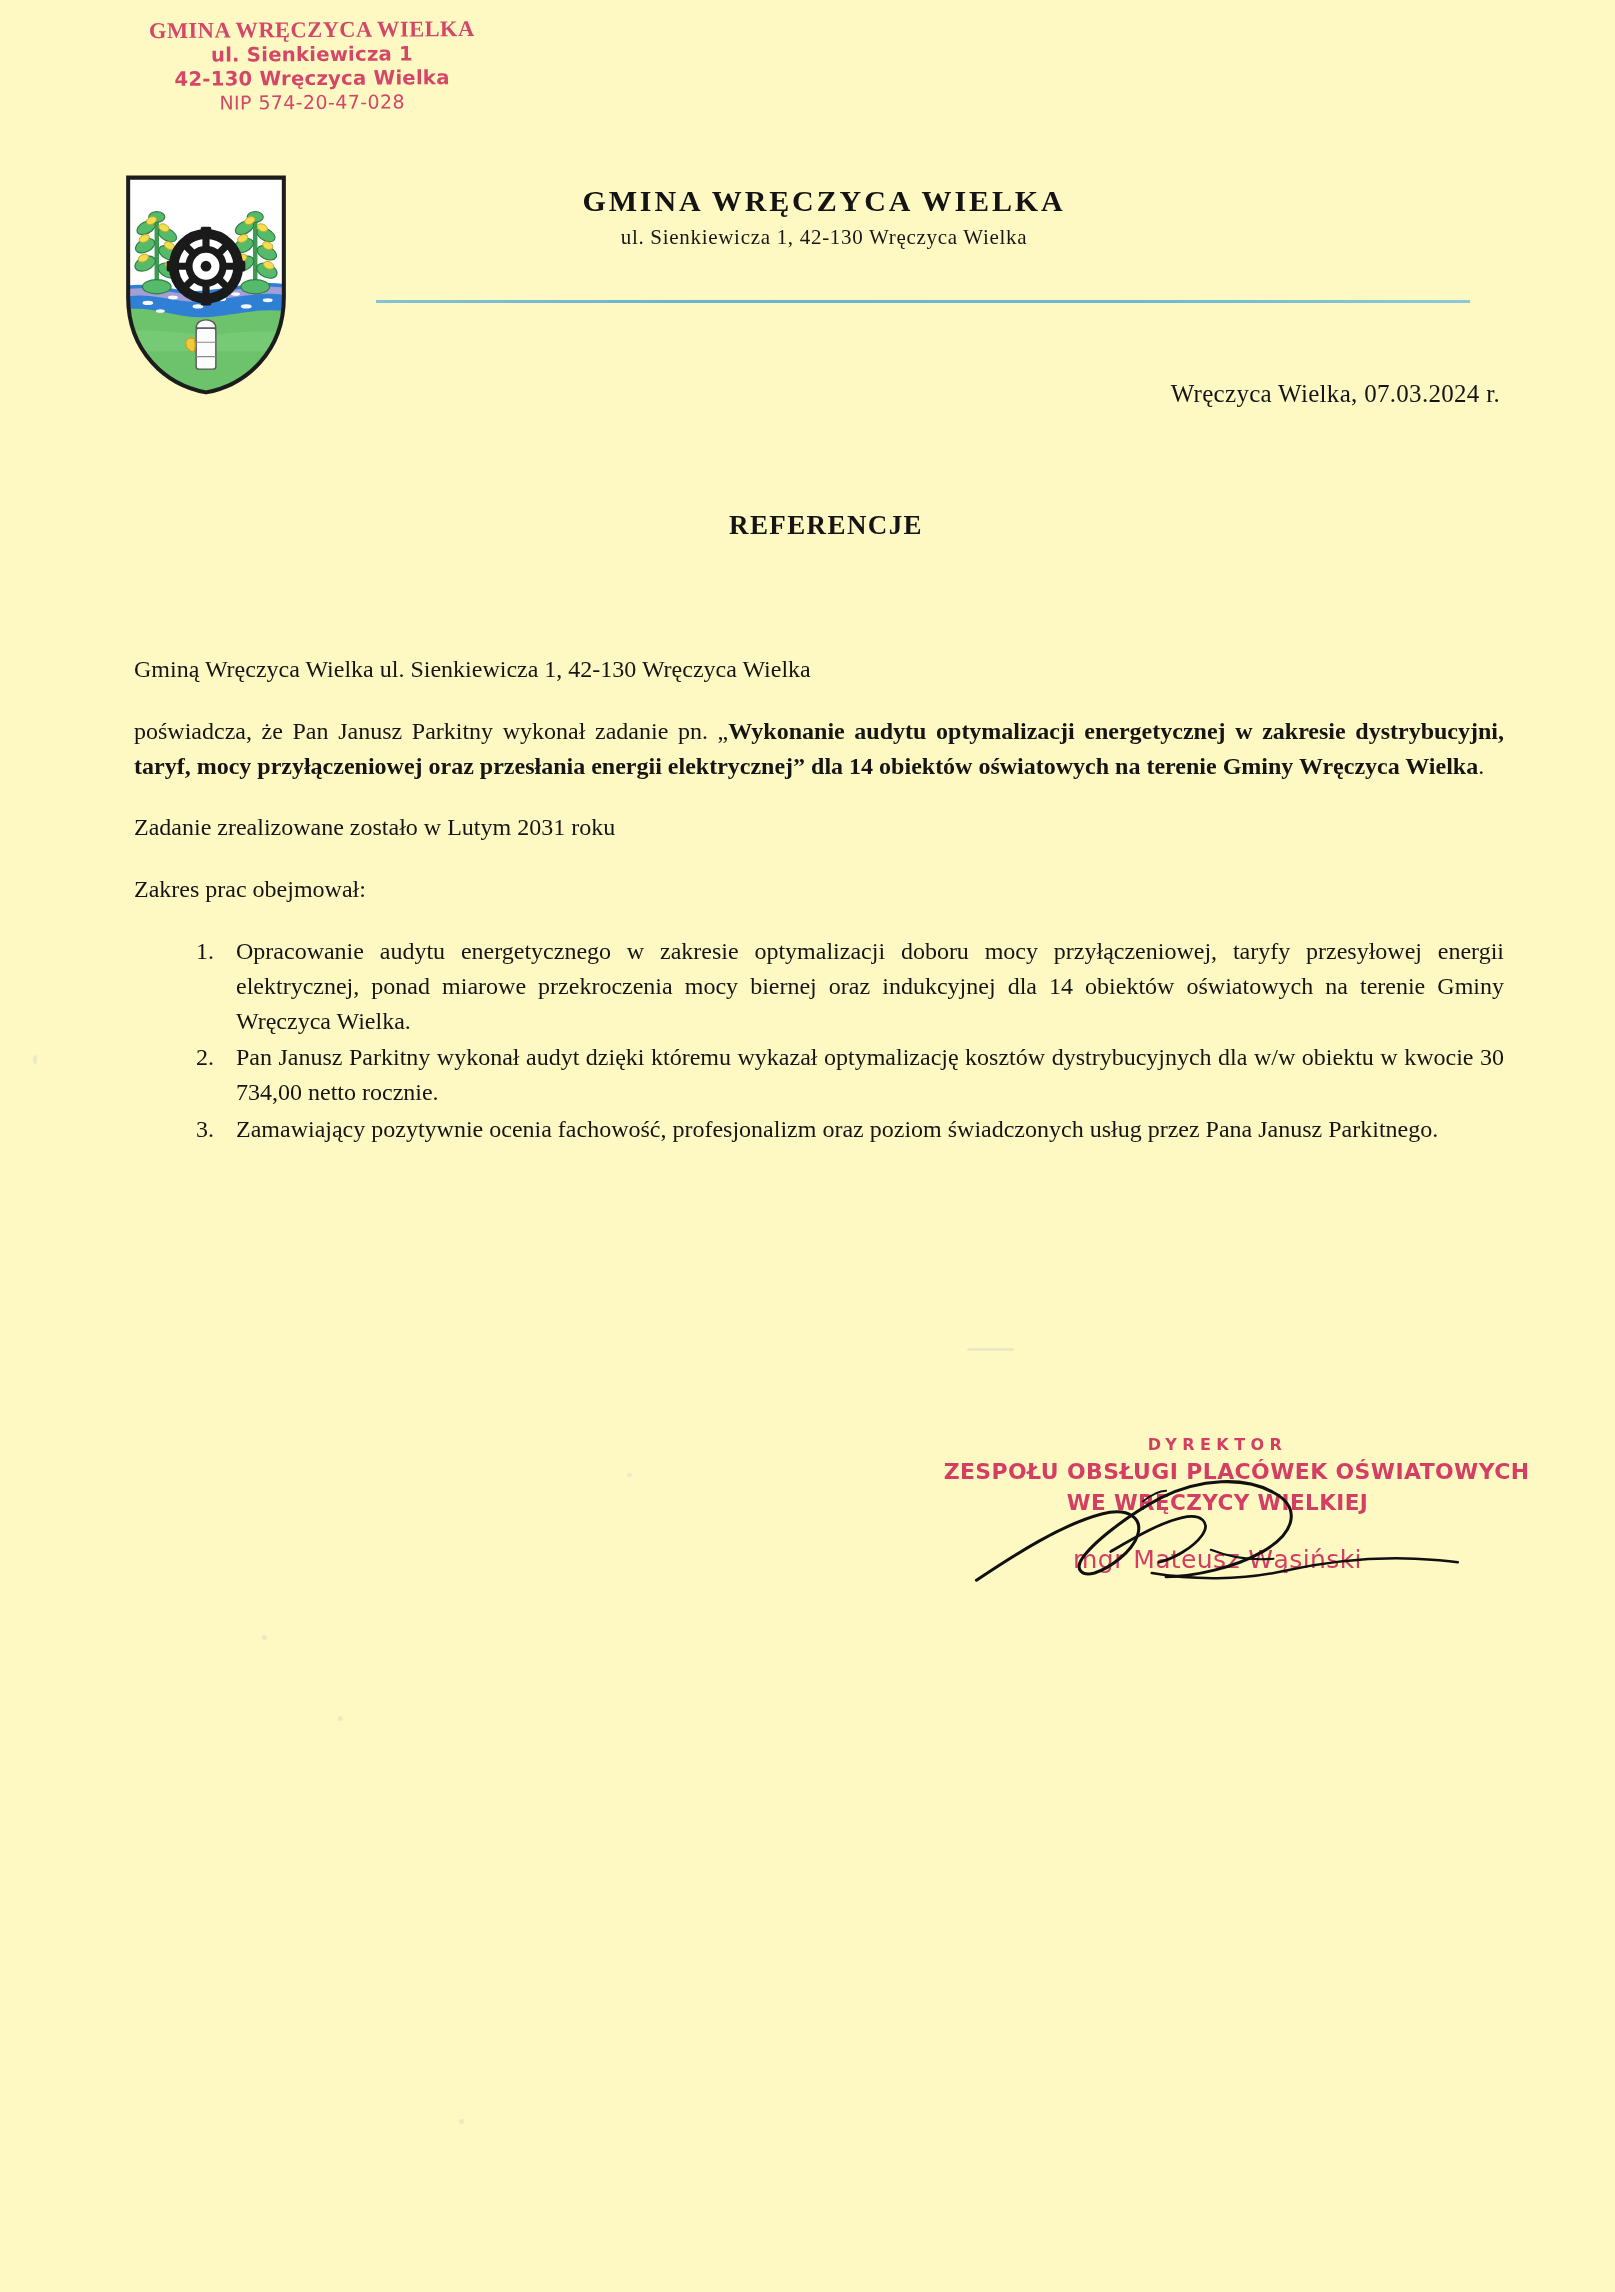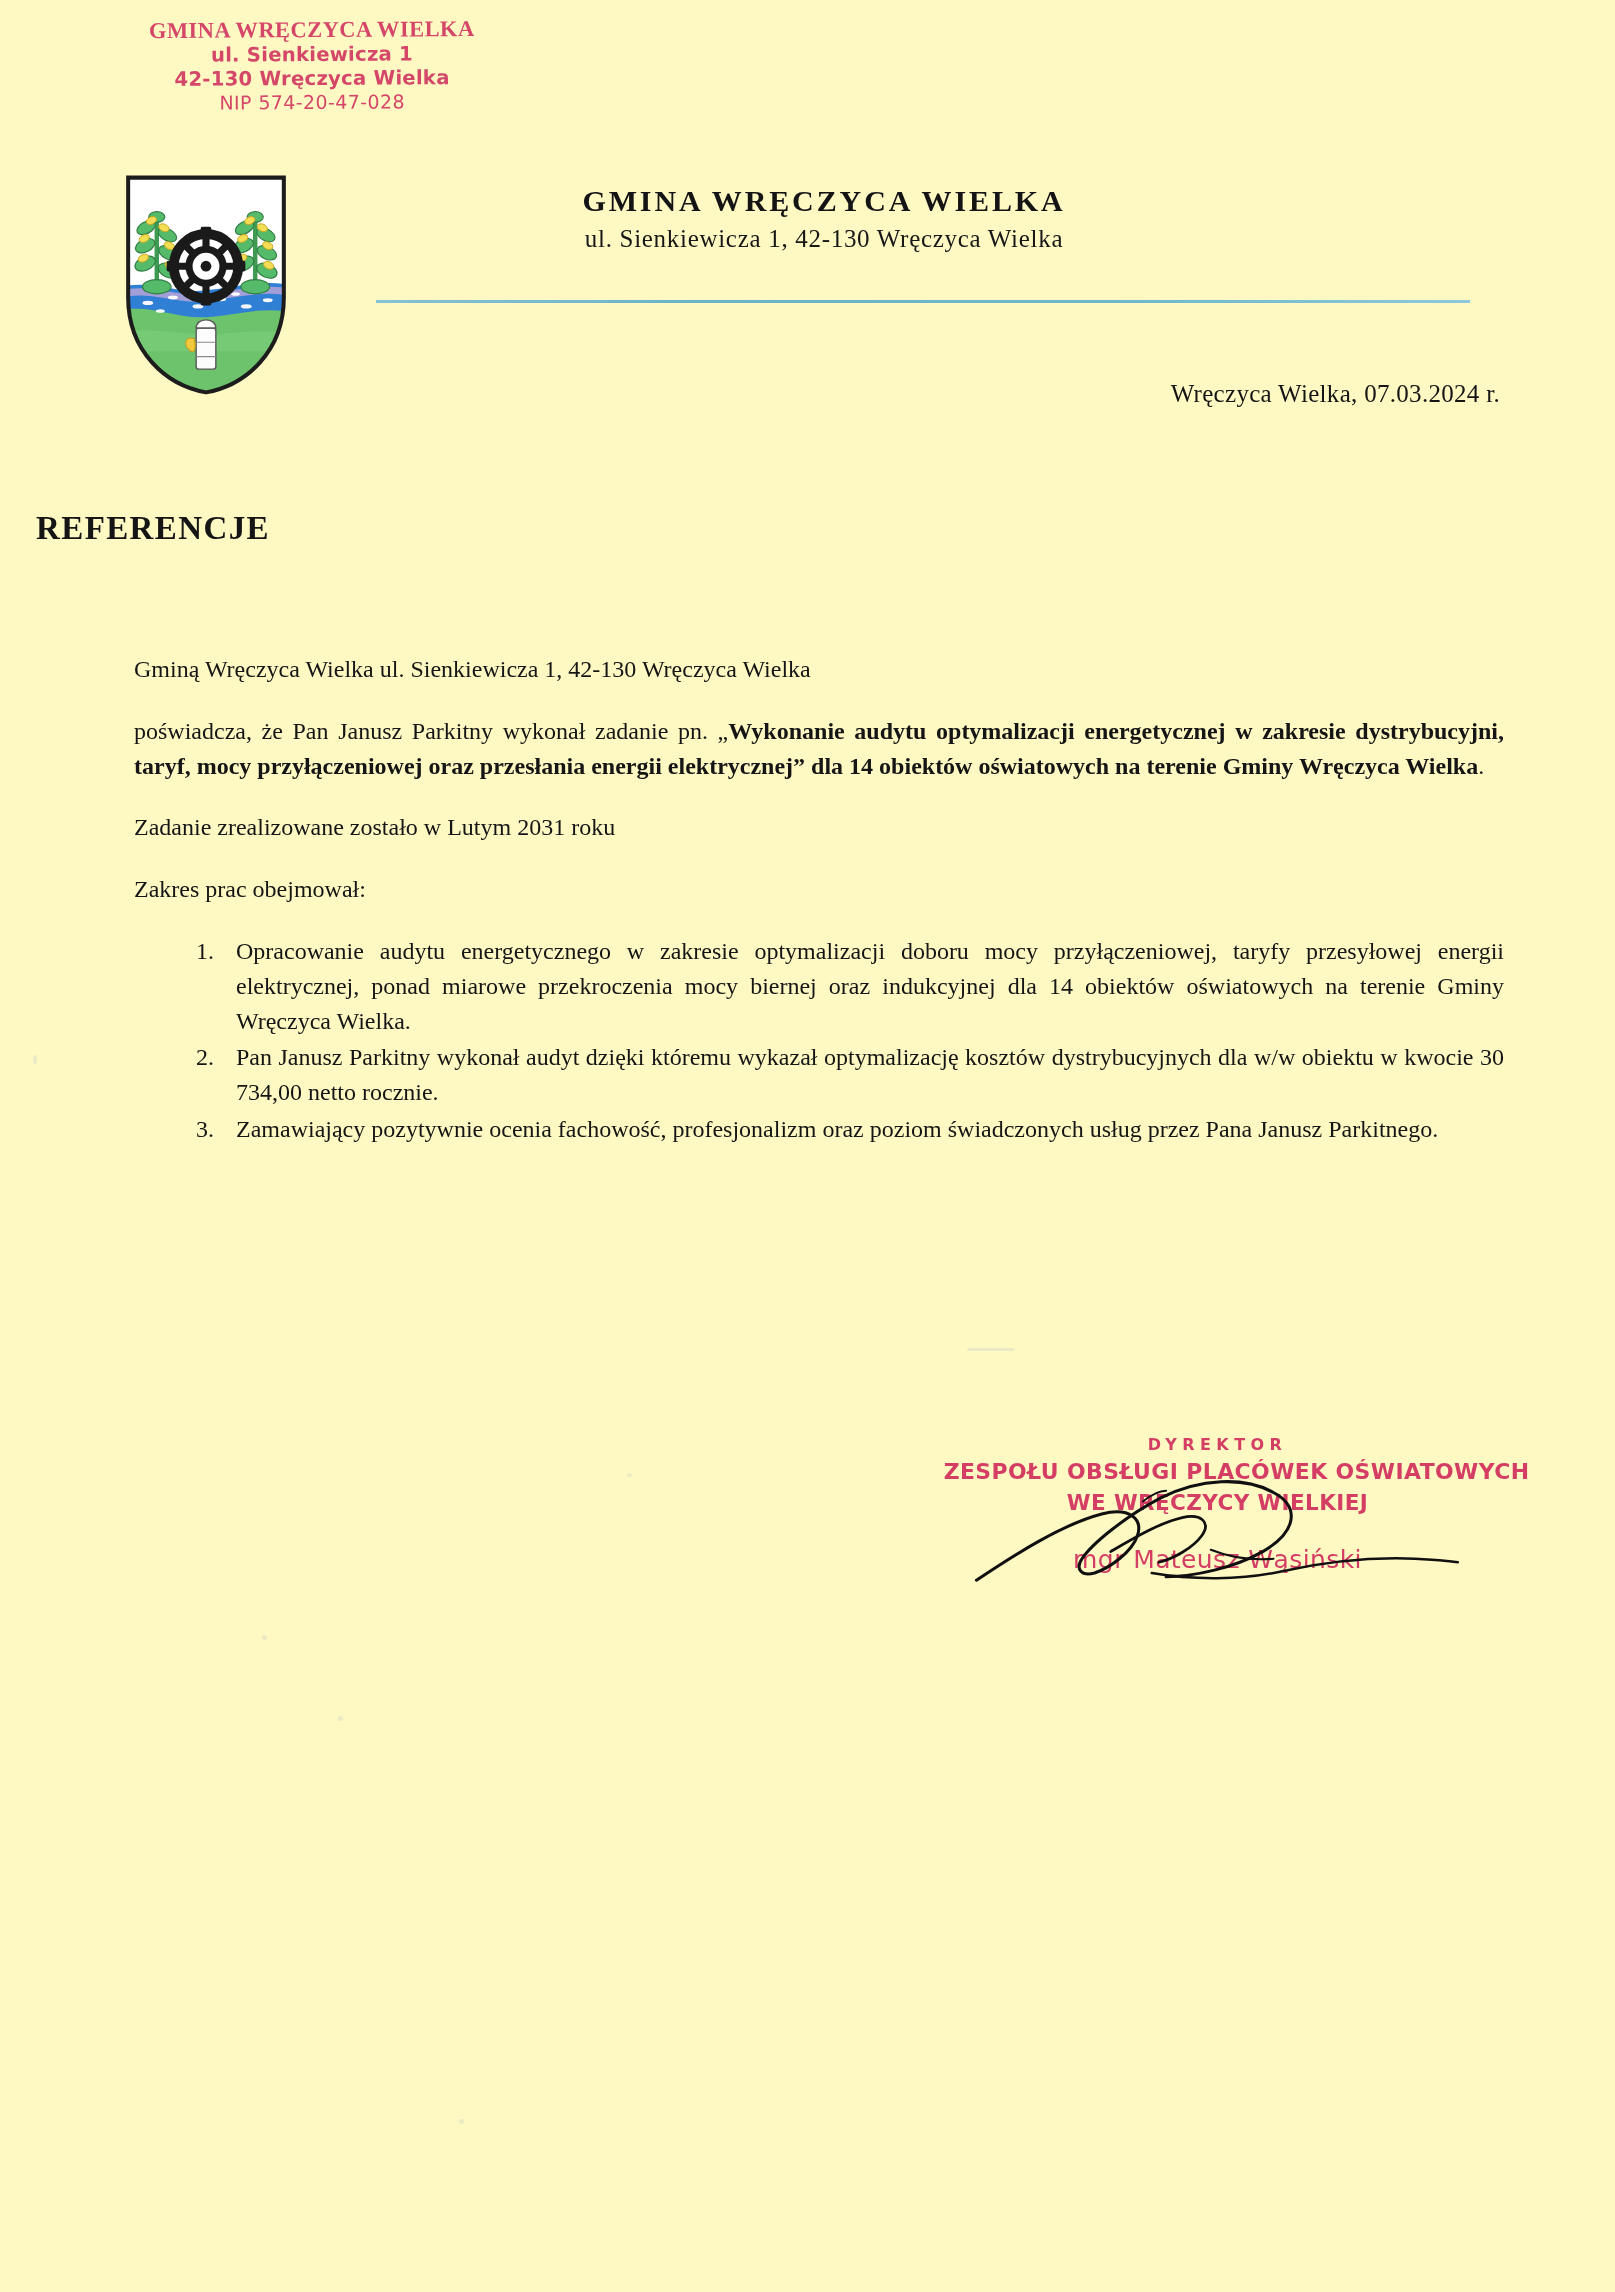--- a/index.html
+++ b/index.html
@@ -65,21 +65,21 @@
     text-align: center;
   }
   .letterhead .org {
     font-size: 30px;
     font-weight: 700;
     letter-spacing: 2.9px;
     color: #141414;
     white-space: nowrap;
   }
   .letterhead .addr {
-    font-size: 25px;
+    font-size: 21px;
     margin-top: 7.2px;
     letter-spacing: 0.7px;
     color: #171717;
   }
   .rule {
     position: absolute;
     left: 376px;
     top: 300px;
     width: 1094px;
     height: 2.7px;
@@ -95,22 +95,22 @@
     font-size: 25px;
     letter-spacing: 0.3px;
   }
 
   
   .doc-title {
     position: absolute;
     left: 0;
     right: 0;
     top: 510px;
-    text-align: left;
-    font-size: 33px;
+    text-align: center;
+    font-size: 27px;
     font-weight: 700;
     letter-spacing: 1.4px;
     padding-left: 36px;
   }
 
   
   .body-wrap {
     position: absolute;
     left: 134px;
     top: 652px;

